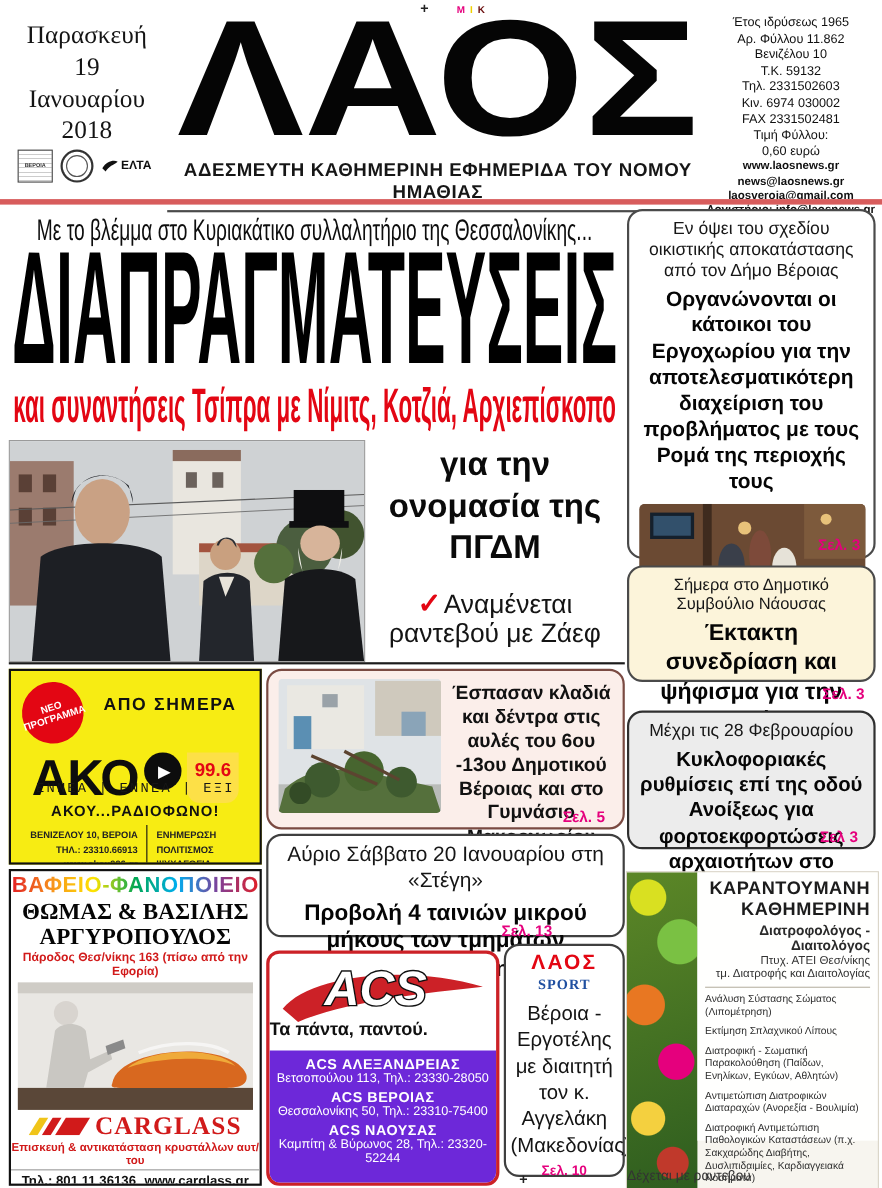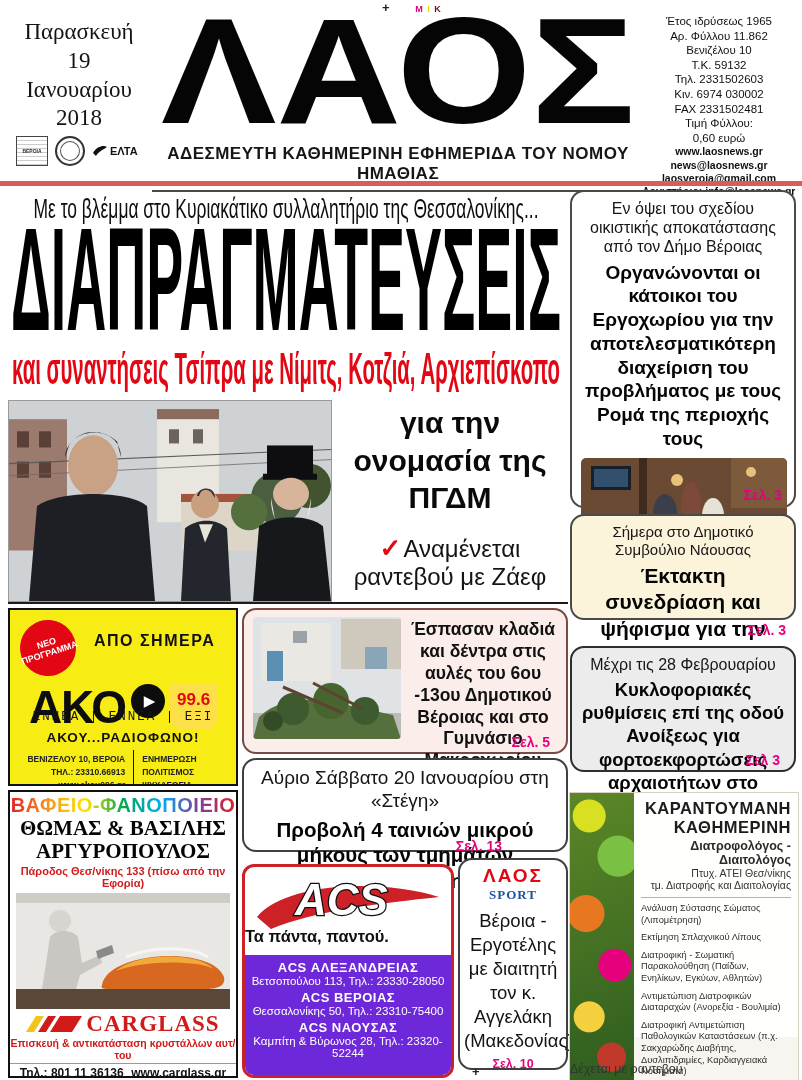--- a/index.html
+++ b/index.html
@@ -376,21 +376,21 @@
         <span>ΠΟΛΙΤΙΣΜΟΣ</span>
         <span>ΨΥΧΑΓΩΓΙΑ</span>
       </div>
     </div>
   </div>
 
   <div class="ad-bodyshop">
     <div class="rainbow">ΒΑΦΕΙΟ-ΦΑΝΟΠΟΙΕΙΟ</div>
     <div class="bs-name">ΘΩΜΑΣ &amp; ΒΑΣΙΛΗΣ</div>
     <div class="bs-name">ΑΡΓΥΡΟΠΟΥΛΟΣ</div>
-    <div class="bs-addr">Πάροδος Θεσ/νίκης 133 (πίσω από την Εφορία)</div>
+    <div class="bs-addr">Πάροδος Θεσ/νίκης 163 (πίσω από την Εφορία)</div>
     <svg class="bs-photo" viewBox="0 0 214 116" preserveAspectRatio="none">
       <rect width="214" height="116" fill="#e9e7e3"></rect>
       <rect x="0" y="0" width="214" height="10" fill="#cfccc6"></rect>
       <rect x="0" y="96" width="214" height="20" fill="#5a4738"></rect>
       <circle cx="44" cy="28" r="11" fill="#d8d4cf"></circle>
       <path d="M26,96 L34,44 C40,36 56,36 62,44 L66,70 L84,62 L86,70 L64,82 L60,96 Z" fill="#c9c7c2"></path>
       <path d="M80,58 L96,52 L98,60 L82,66 Z" fill="#8a8a8a"></path>
       <path d="M86,92 C92,58 196,52 208,84 C210,94 200,96 188,96 L96,96 C88,96 84,96 86,92 Z" fill="#d8681f"></path>
       <path d="M100,78 C120,60 180,58 198,76 C180,66 122,68 100,78 Z" fill="#f2b13c" opacity="0.9"></path>
       <path d="M110,64 C140,52 176,54 192,64" stroke="#ffffff" stroke-width="3" fill="none" opacity="0.6"></path>

